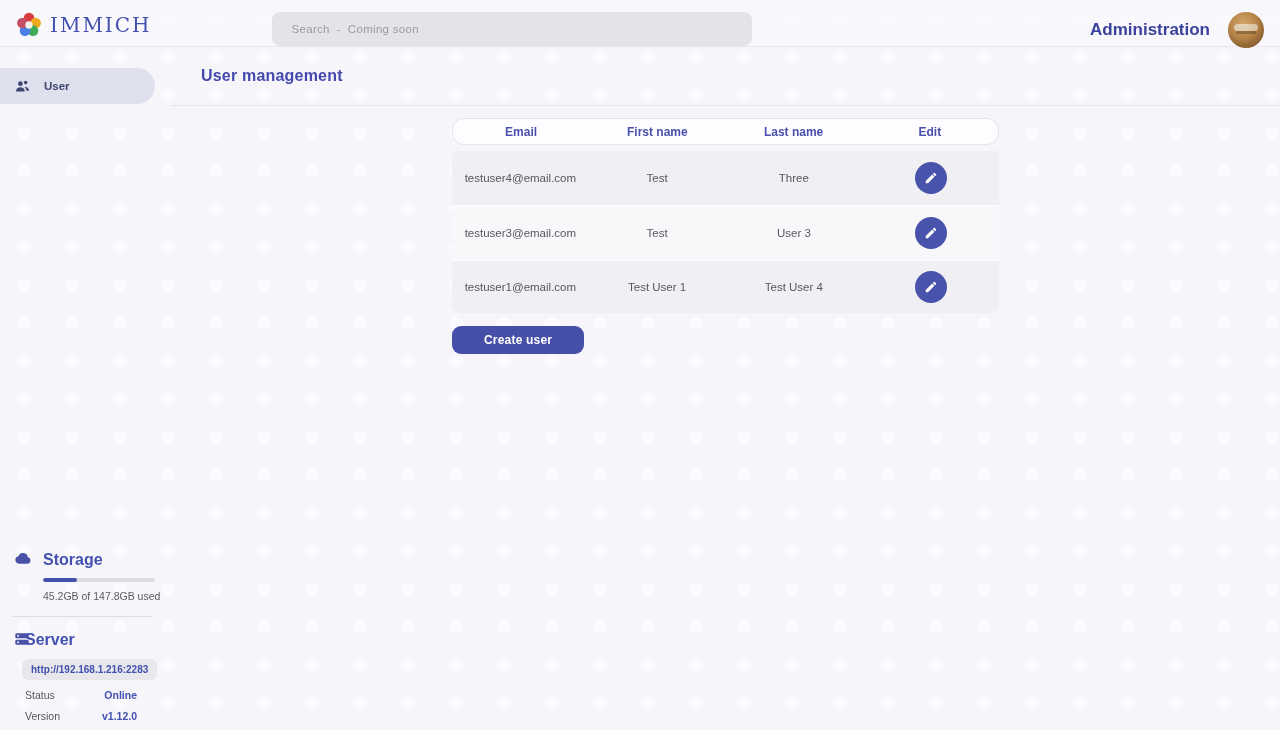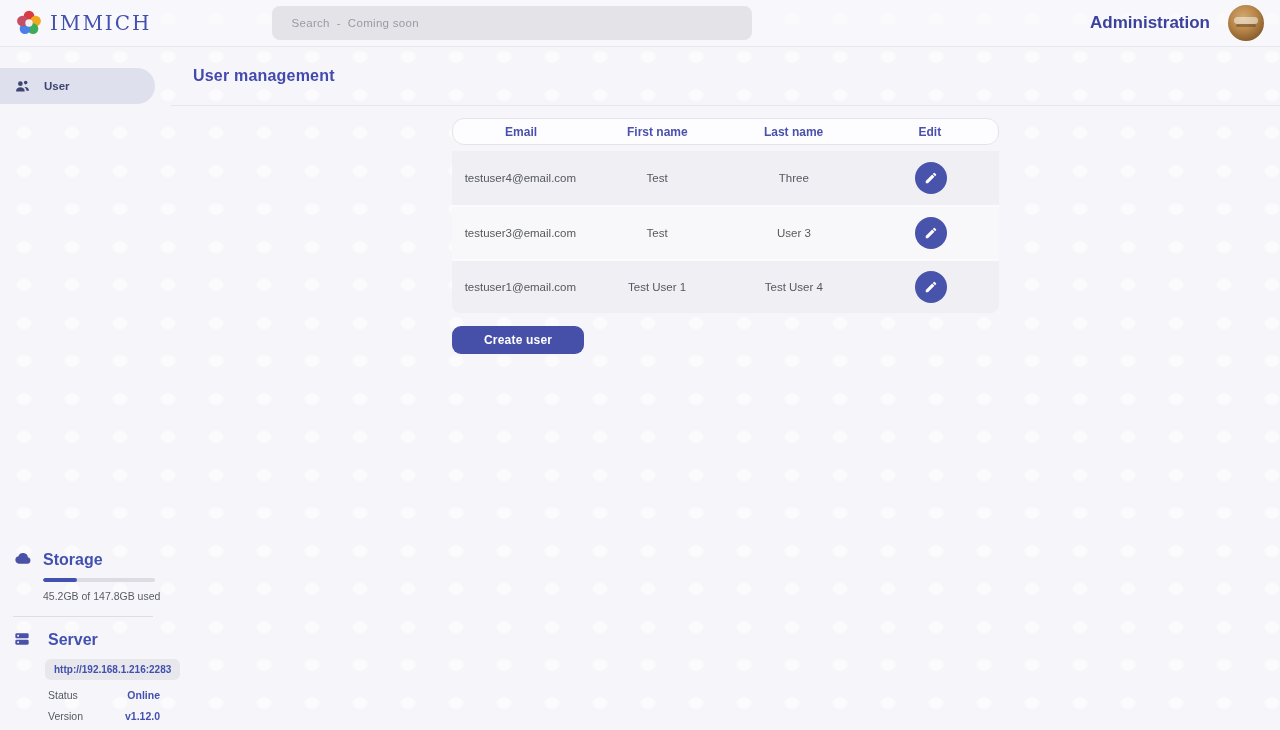--- a/index.html
+++ b/index.html
@@ -13,24 +13,24 @@
     position:relative; width:1280px; height:730px;
     background-color:#f6f6fa;
     background-image:radial-gradient(rgba(255,255,255,.5) 7px, rgba(255,255,255,0) 8px);
     background-size:48px 38px;
     display:flex; flex-direction:column;
   }
 
   
   .topbar {
     height:47px; flex:0 0 47px;
-    display:flex; align-items:center;
+    display:flex; align-items:flex-start;
     border-bottom:1px solid #e7e7ee;
     background:rgba(250,250,253,.6);
-    padding:0 16px;
+    padding:12px 16px;
   }
   .brand { display:flex; align-items:center; gap:8px; cursor:pointer; }
   .brand-logo { width:26px; height:26px; }
   .brand-name {
     font-family:"DejaVu Serif","Liberation Serif",serif;
     font-size:20px; letter-spacing:2px; color:#4250af; font-weight:500;
   }
   .searchbar {
     margin-left:120px;
     width:480px; height:34px;
@@ -78,38 +78,38 @@
   .side-ico { position:absolute; left:14px; width:18px; }
   .storage-block { position:relative; padding-left:43px; }
   .storage-title, .server-title { font-size:16px; font-weight:700; color:#4250af; }
   .progress-track {
     margin-top:9px; width:112px; height:4px;
     background:#dcdce2; border-radius:2px; overflow:hidden;
   }
   .progress-fill { height:100%; background:#4250af; border-radius:2px; width:31%; }
   .usage-text { margin-top:8px; font-size:10.5px; color:#595c63; }
   .side-divider { height:1px; background:#dddde4; margin:14px 18px 14px 13px; border:none; }
-  .server-block { position:relative; padding-left:48px; }
+  .server-block { position:relative; padding-left:25px; }
   .server-url {
     display:inline-block; margin-top:10px;
     background:#e7e7ec; border-radius:6px;
     padding:5px 9px; font-size:10px; font-weight:700; color:#4250af;
     cursor:pointer;
   }
   .kv-row { display:flex; justify-content:space-between; width:112px; margin-top:9px; }
   .kv-label { font-size:10.5px; color:#55585f; }
   .kv-value { font-size:10.5px; font-weight:700; color:#4250af; }
 
   
   .main { flex:1; display:flex; flex-direction:column; min-width:0; }
   .main-titlebar {
     height:59px; flex:0 0 59px; display:flex; align-items:center;
     padding-left:22px; border-bottom:1px solid #e6e6ed;
   }
-  .page-title { font-size:16px; font-weight:600; color:#4349ad; letter-spacing:.2px; }
+  .page-title { font-size:16px; font-weight:600; color:#4349ad; letter-spacing:.2px;margin-left:8px; }
 
   .main-content { flex:1; display:flex; flex-direction:column; align-items:center; }
   .content-col { width:547px; margin-top:12px; }
   .section-label {
     font-size:11px; font-weight:600; color:#65686f;
     letter-spacing:.6px; margin-bottom:7px;
   }
   .table { width:547px; }
   .t-head {
     display:flex; height:27px; align-items:center;

